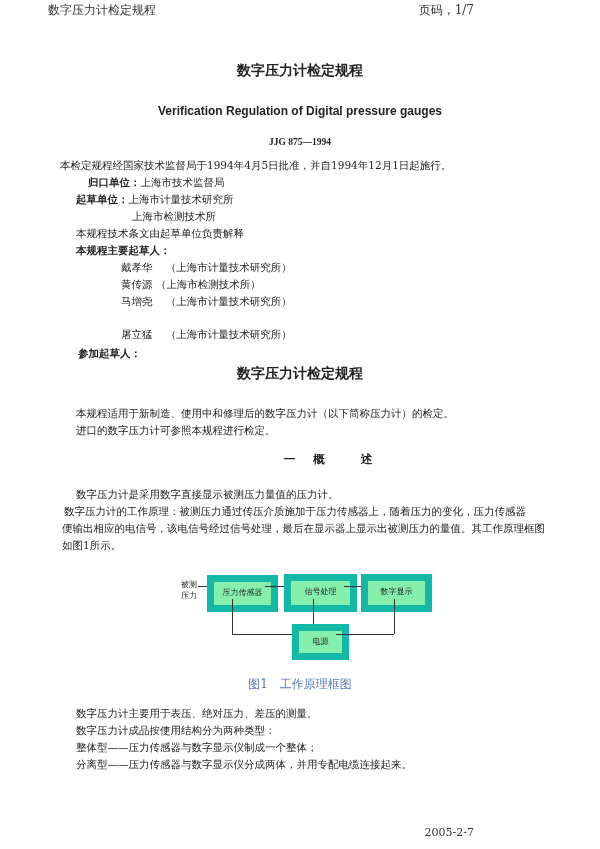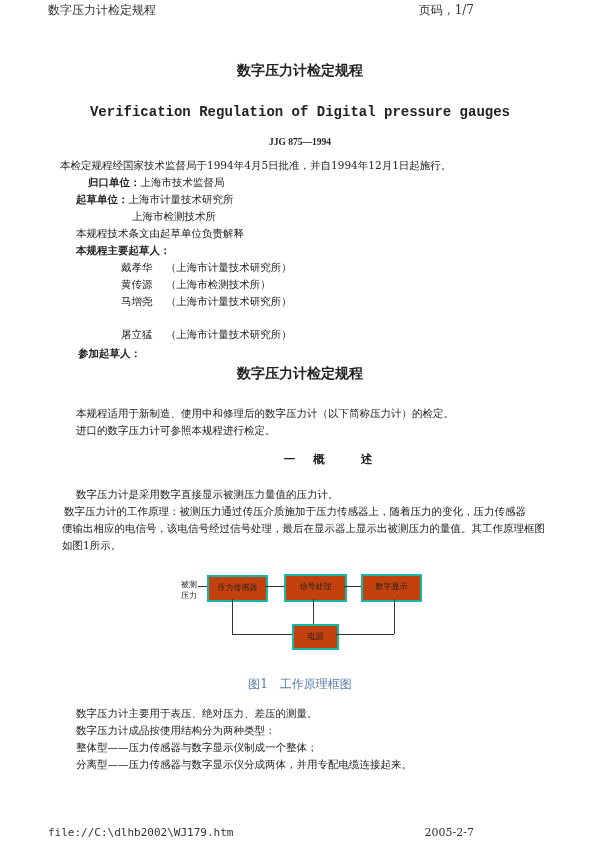--- a/index.html
+++ b/index.html
@@ -9,26 +9,26 @@
     color: #222;
   }
   .hdr { position: absolute; top: 0; left: 0; width: 600px; height: 20px; font-size: 12px; color: #333; }
   .hdr .l { position: absolute; left: 48px; top: 2px; }
   .hdr .r { position: absolute; right: 126px; top: 2px; }
   .ftr { position: absolute; top: 826px; left: 0; width: 600px; height: 20px; font-size: 11px; color: #333; font-family: "DejaVu Sans Mono", "Liberation Mono", monospace; }
   .ftr .l { position: absolute; left: 48px; top: 0; }
   .ftr .r { position: absolute; right: 126px; top: 0; font-family: "DejaVu Serif", serif; }
   .t { position: absolute; white-space: nowrap; font-size: 10.5px; line-height: 14px; }
   .title { position: absolute; left: 0; width: 600px; text-align: center; font-weight: bold; font-size: 14px; font-family: "DejaVu Sans", sans-serif; }
-  .en { position: absolute; left: 0; width: 600px; text-align: center; font-weight: bold; font-size: 14px; font-family: Liberation Mono, monospace; }
+  .en { position: absolute; left: 0; width: 600px; text-align: center; font-weight: bold; font-size: 12px; font-family: Liberation Sans, sans-serif; }
   .code { position: absolute; left: 0; width: 600px; text-align: center; font-weight: bold; font-size: 9.5px; font-family: "Liberation Serif", serif; }
   b { font-weight: bold; }
   .sec { position: absolute; left: 0; width: 600px; text-align: center; font-weight: bold; font-size: 11.5px; font-family: "DejaVu Sans", sans-serif; }
   .sec span { display: inline-block; }
-  .box { position: absolute; border: 2px solid #14b8a6; background: #c2410c; font-size: 8px; text-align: center; line-height: 22px; }
+  .box { position: absolute; border: 7px solid #14b8a6; background: #86efac; font-size: 8px; text-align: center; line-height: 22px; }
   .line { position: absolute; background: #333; }
   .caption { position: absolute; left: 0; width: 600px; text-align: center; font-size: 12px; color: #5a7bb0; }
 </style>
 </head>
 <body>
 
 <div class="hdr">
   <span class="l">数字压力计检定规程</span>
   <span class="r">页码，1/7</span>
 </div>
@@ -51,21 +51,21 @@
 <div class="t" style="left:76px; top:226px;">本规程技术条文由起草单位负责解释</div>
 
 <div class="t" style="left:76px; top:243px;"><b>本规程主要起草人：</b></div>
 
 <div class="t" style="left:121px; top:260px;">
   <span>戴孝华</span>
   <span style="margin-left:10px;">（上海市计量技术研究所）</span>
 </div>
 <div class="t" style="left:121px; top:277px;">
   <span>黄传源</span>
-  <span style="margin-left:10px;">（上海市检测技术所）</span>
+  <span style="">（上海市检测技术所）</span>
 </div>
 <div class="t" style="left:121px; top:294px;">
   <span>马增尧</span>
   <span style="margin-left:10px;">（上海市计量技术研究所）</span>
 </div>
 
 <div class="t" style="left:78px; top:311px;margin-top:35px;"><b>参加起草人：</b></div>
 <div class="t" style="left:121px; top:327px;">
   <span>屠立猛</span>
   <span style="margin-left:10px;">（上海市计量技术研究所）</span>
@@ -105,15 +105,14 @@
 </div>
 
 <div class="caption" style="top:676px;">图1　工作原理框图</div>
 
 <div class="t" style="left:76px; top:706px;">数字压力计主要用于表压、绝对压力、差压的测量。</div>
 <div class="t" style="left:76px; top:723px;">数字压力计成品按使用结构分为两种类型：</div>
 <div class="t" style="left:76px; top:740px;">整体型——压力传感器与数字显示仪制成一个整体；</div>
 <div class="t" style="left:76px; top:757px;">分离型——压力传感器与数字显示仪分成两体，并用专配电缆连接起来。</div>
 
 <div class="ftr">
-  <span class="l">file://C:\dlhb2002\WJ179.htm</span>
   <span class="r">2005-2-7</span>
 </div>
 
 </body></html>

